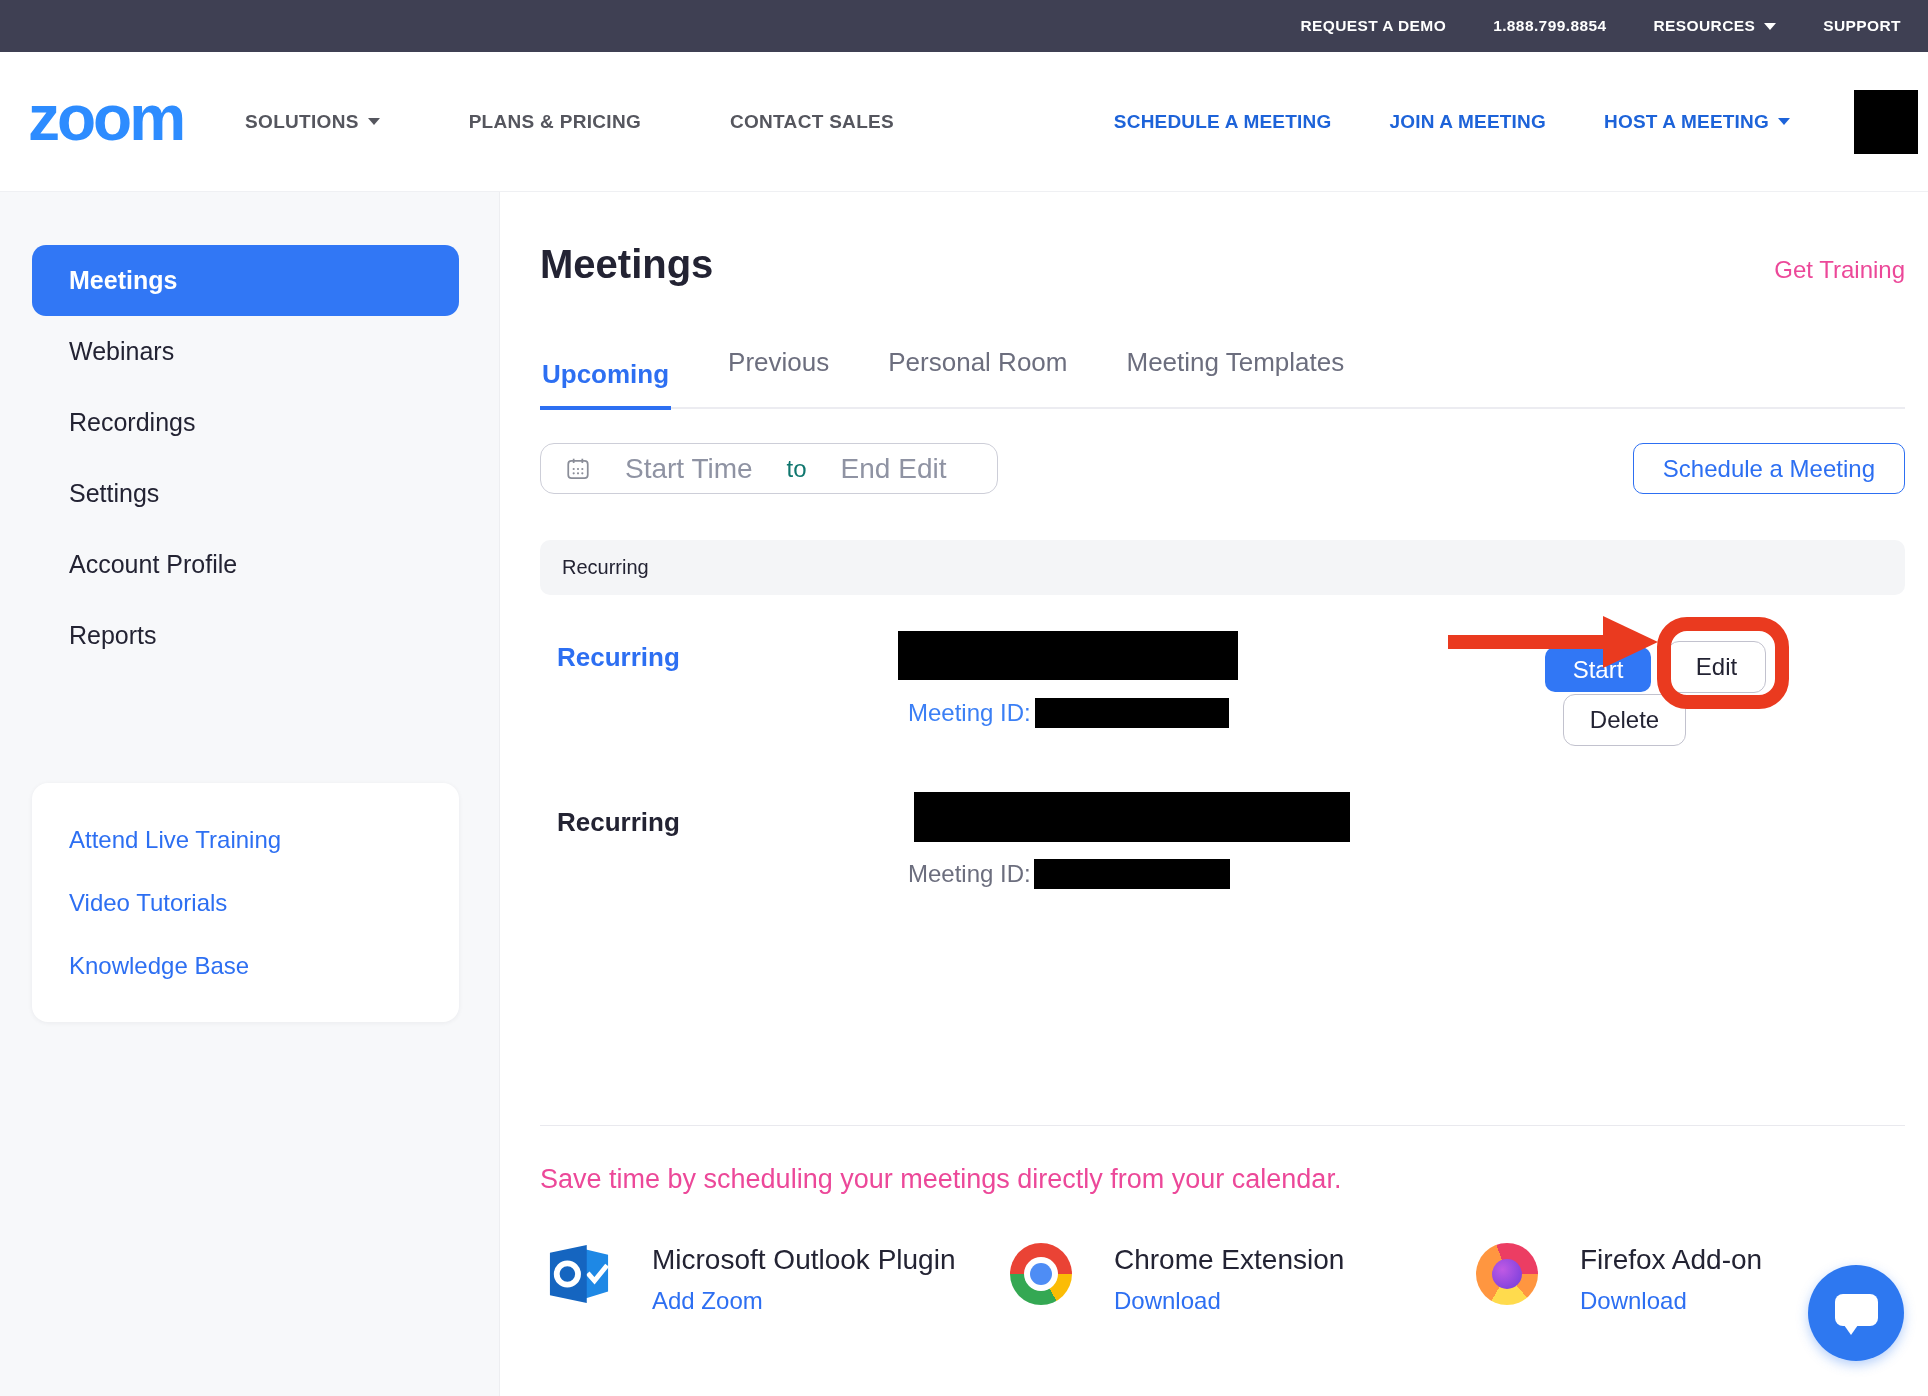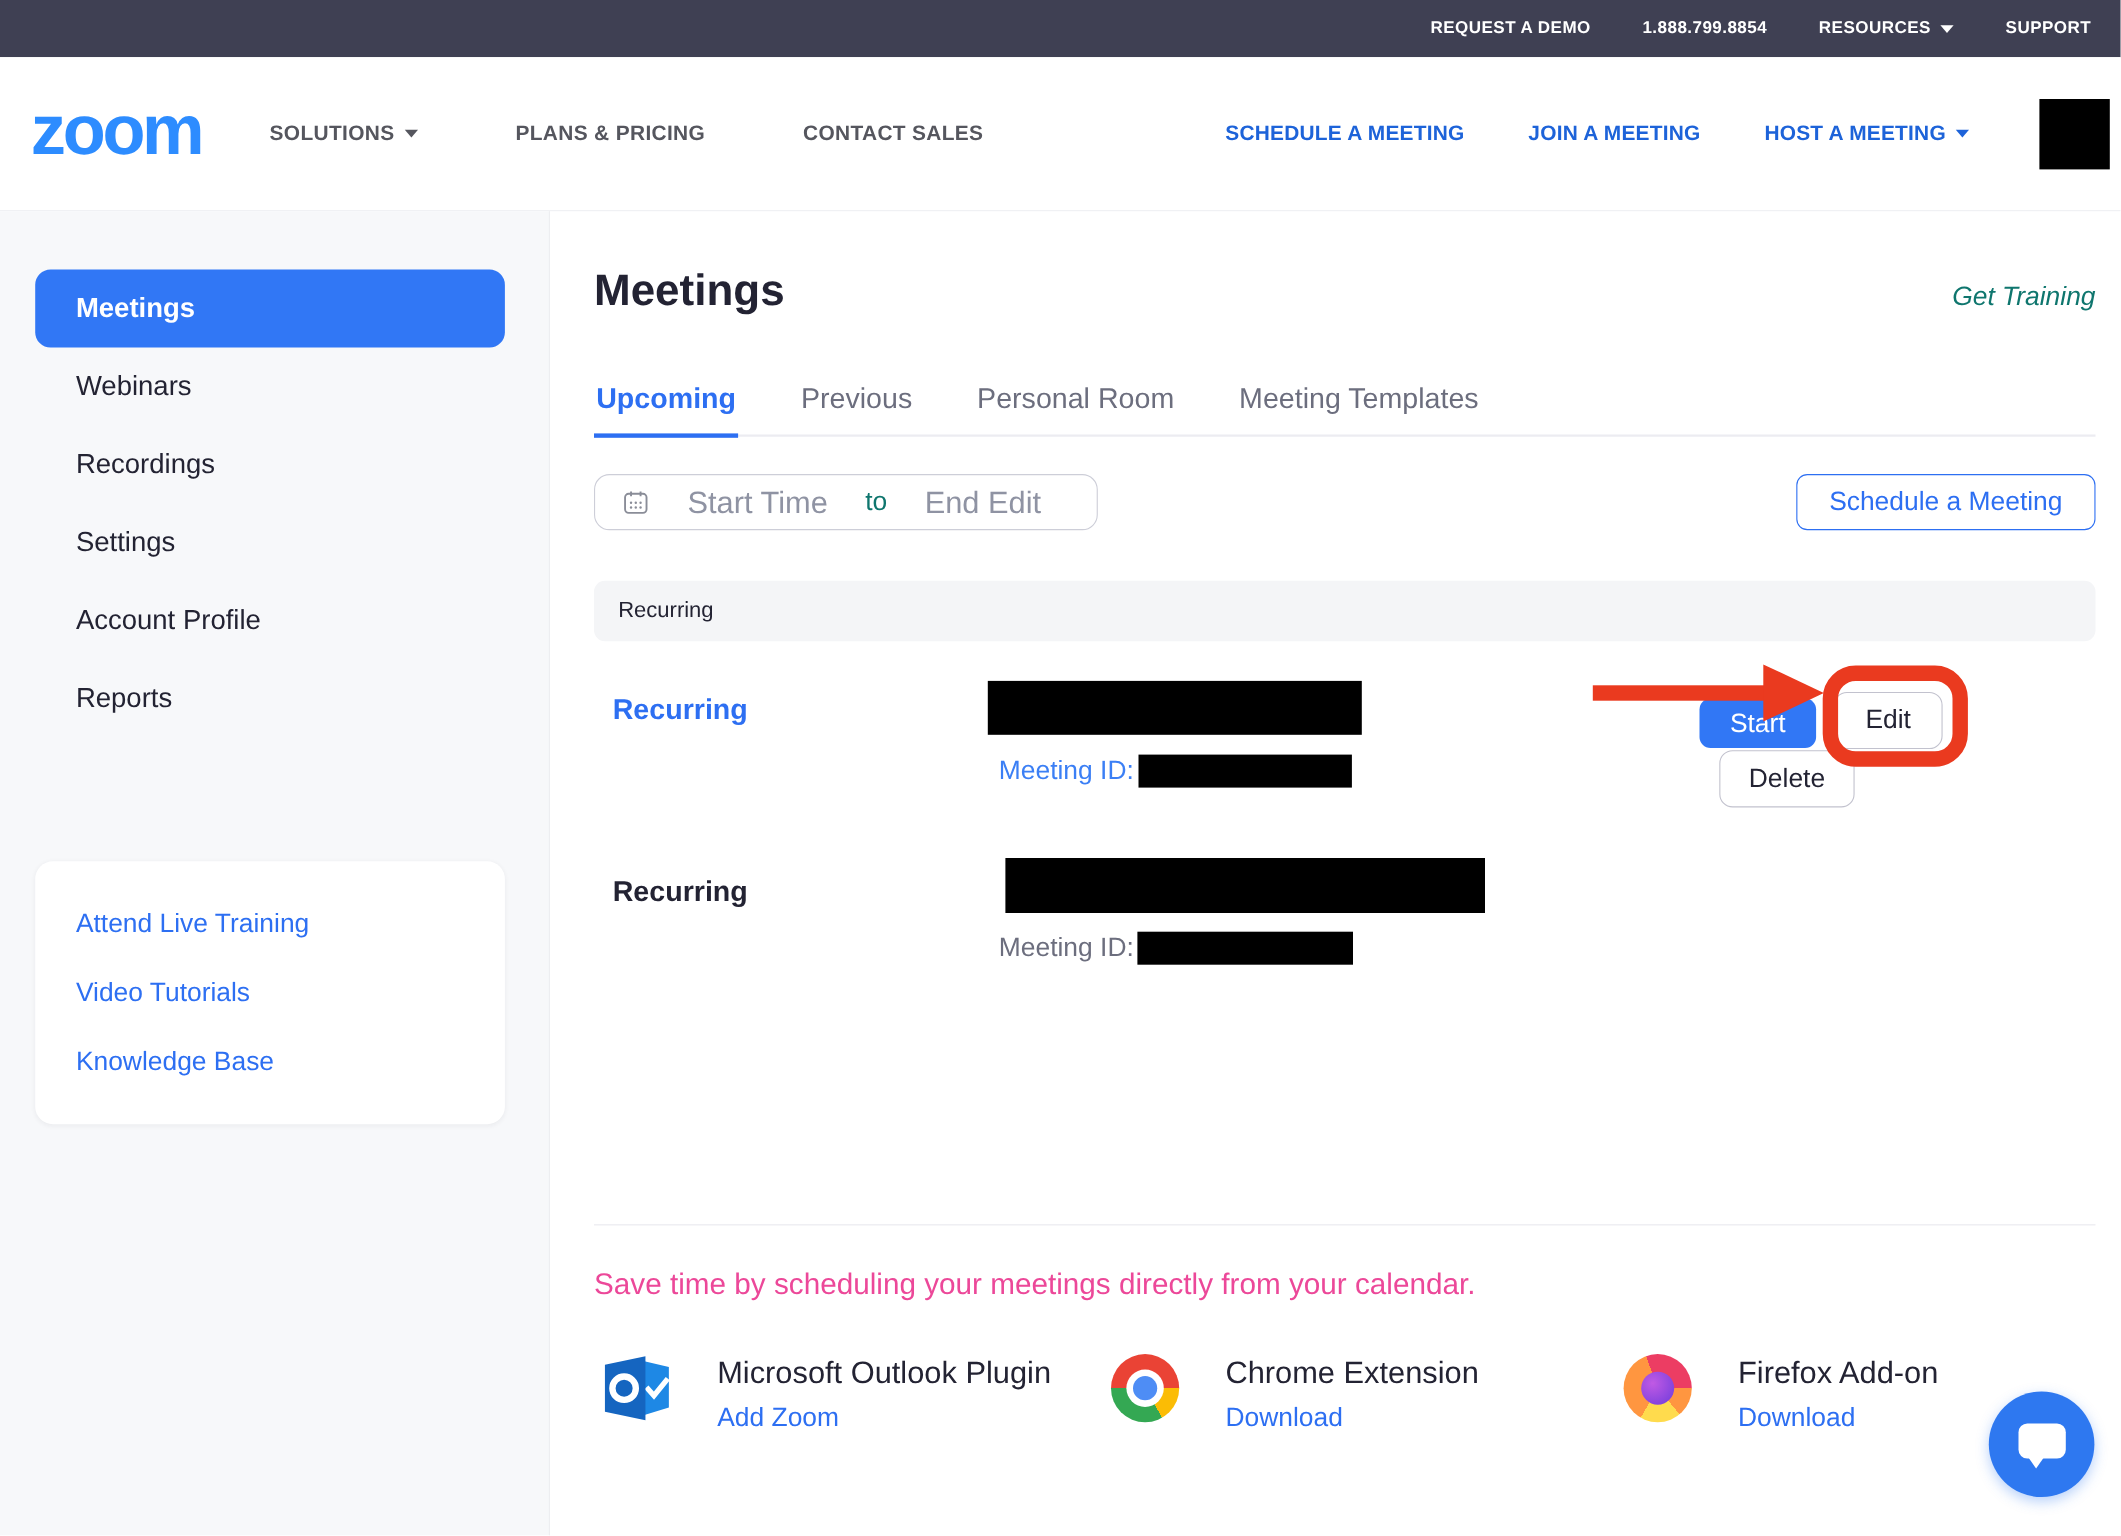--- a/index.html
+++ b/index.html
@@ -39,25 +39,25 @@
                       margin:0 0 0 32px; width:427px; padding-left:37px; border-radius:14px; }
   .help-card { margin:112px 0 0 32px; width:427px; background:#fff; border-radius:16px;
                padding:25px 0 25px 37px; box-shadow:0 1px 5px rgba(35,35,51,.06); }
   .help-link { display:block; font-size:24px; color:#2D6FF2; line-height:63px;
                text-decoration:none; cursor:pointer; }
 
   
   .main { flex:1; padding:0 23px 0 40px; position:relative; }
   .title-row { margin-top:50px; display:flex; justify-content:space-between; align-items:baseline; }
   .page-title { font-size:40px; font-weight:700; color:#232333; }
-  .get-training { font-size:24px; color:#0f766e; text-decoration:none; cursor:pointer;font-style:italic; }
+  .get-training { font-size:24px; color:#ec4899; text-decoration:none; cursor:pointer; }
 
   .tabs { margin-top:60px; display:flex; gap:55px; border-bottom:2px solid #ECECF1; }
   .tab { font-size:26px; color:#6C6E7E; padding:0 2px 16px 2px; text-decoration:none; cursor:pointer; }
-  .tab.active { color:#2D6FF2; font-weight:700; border-bottom:4px solid #2D6FF2; margin-bottom:-3px; }
+  .tab.active { color:#2D6FF2; font-weight:700; border-bottom:4px solid #2D6FF2; margin-bottom:-3px;margin-top:12px; }
 
   .filter-row { margin-top:34px; display:flex; justify-content:space-between; align-items:center; }
   .date-filter { width:458px; height:51px; border:1px solid #CDCED8; border-radius:14px;
                  display:flex; align-items:center; padding-left:24px; gap:34px; cursor:pointer; background:#fff; }
   .date-filter .ph { font-size:28px; color:#8F93A3; }
   .date-filter .joiner { font-size:24px; color:#0f766e; }
   .btn-outline-blue { height:51px; padding:0 29px; border:1.5px solid #2D6FF2; border-radius:10px;
                       background:#fff; color:#2D6FF2; font-size:24px; font-family:inherit; cursor:pointer; }
 
   .section-bar { margin-top:46px; height:55px; background:#F4F5F7; border-radius:10px;

